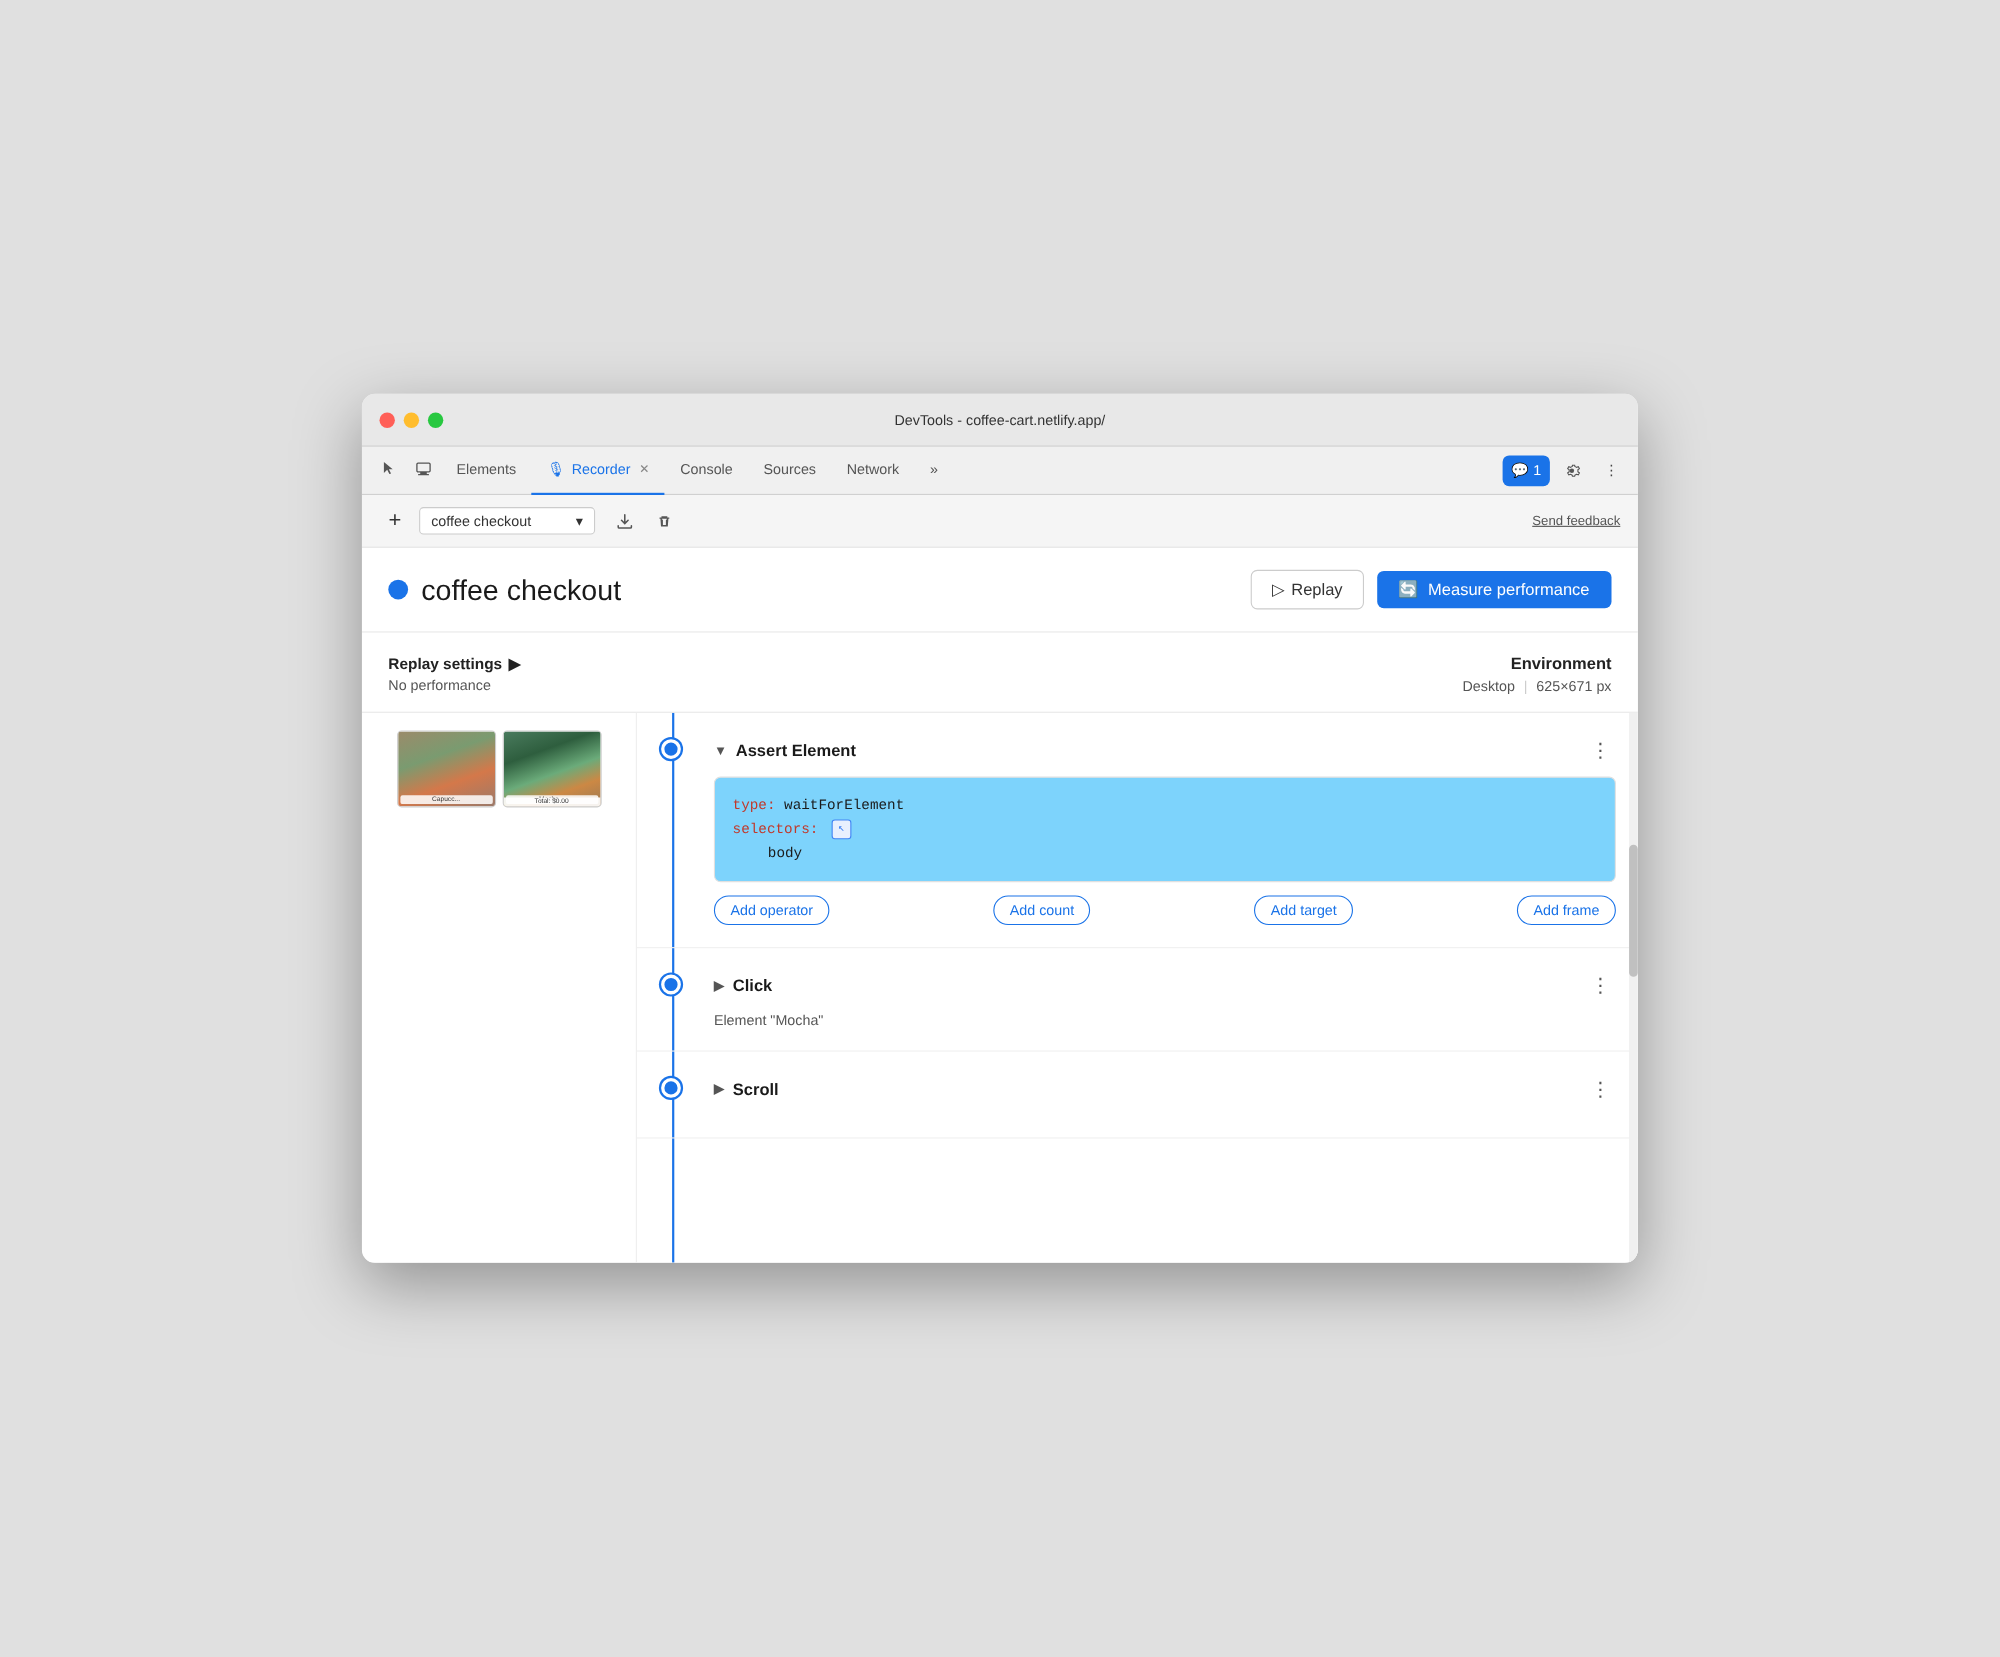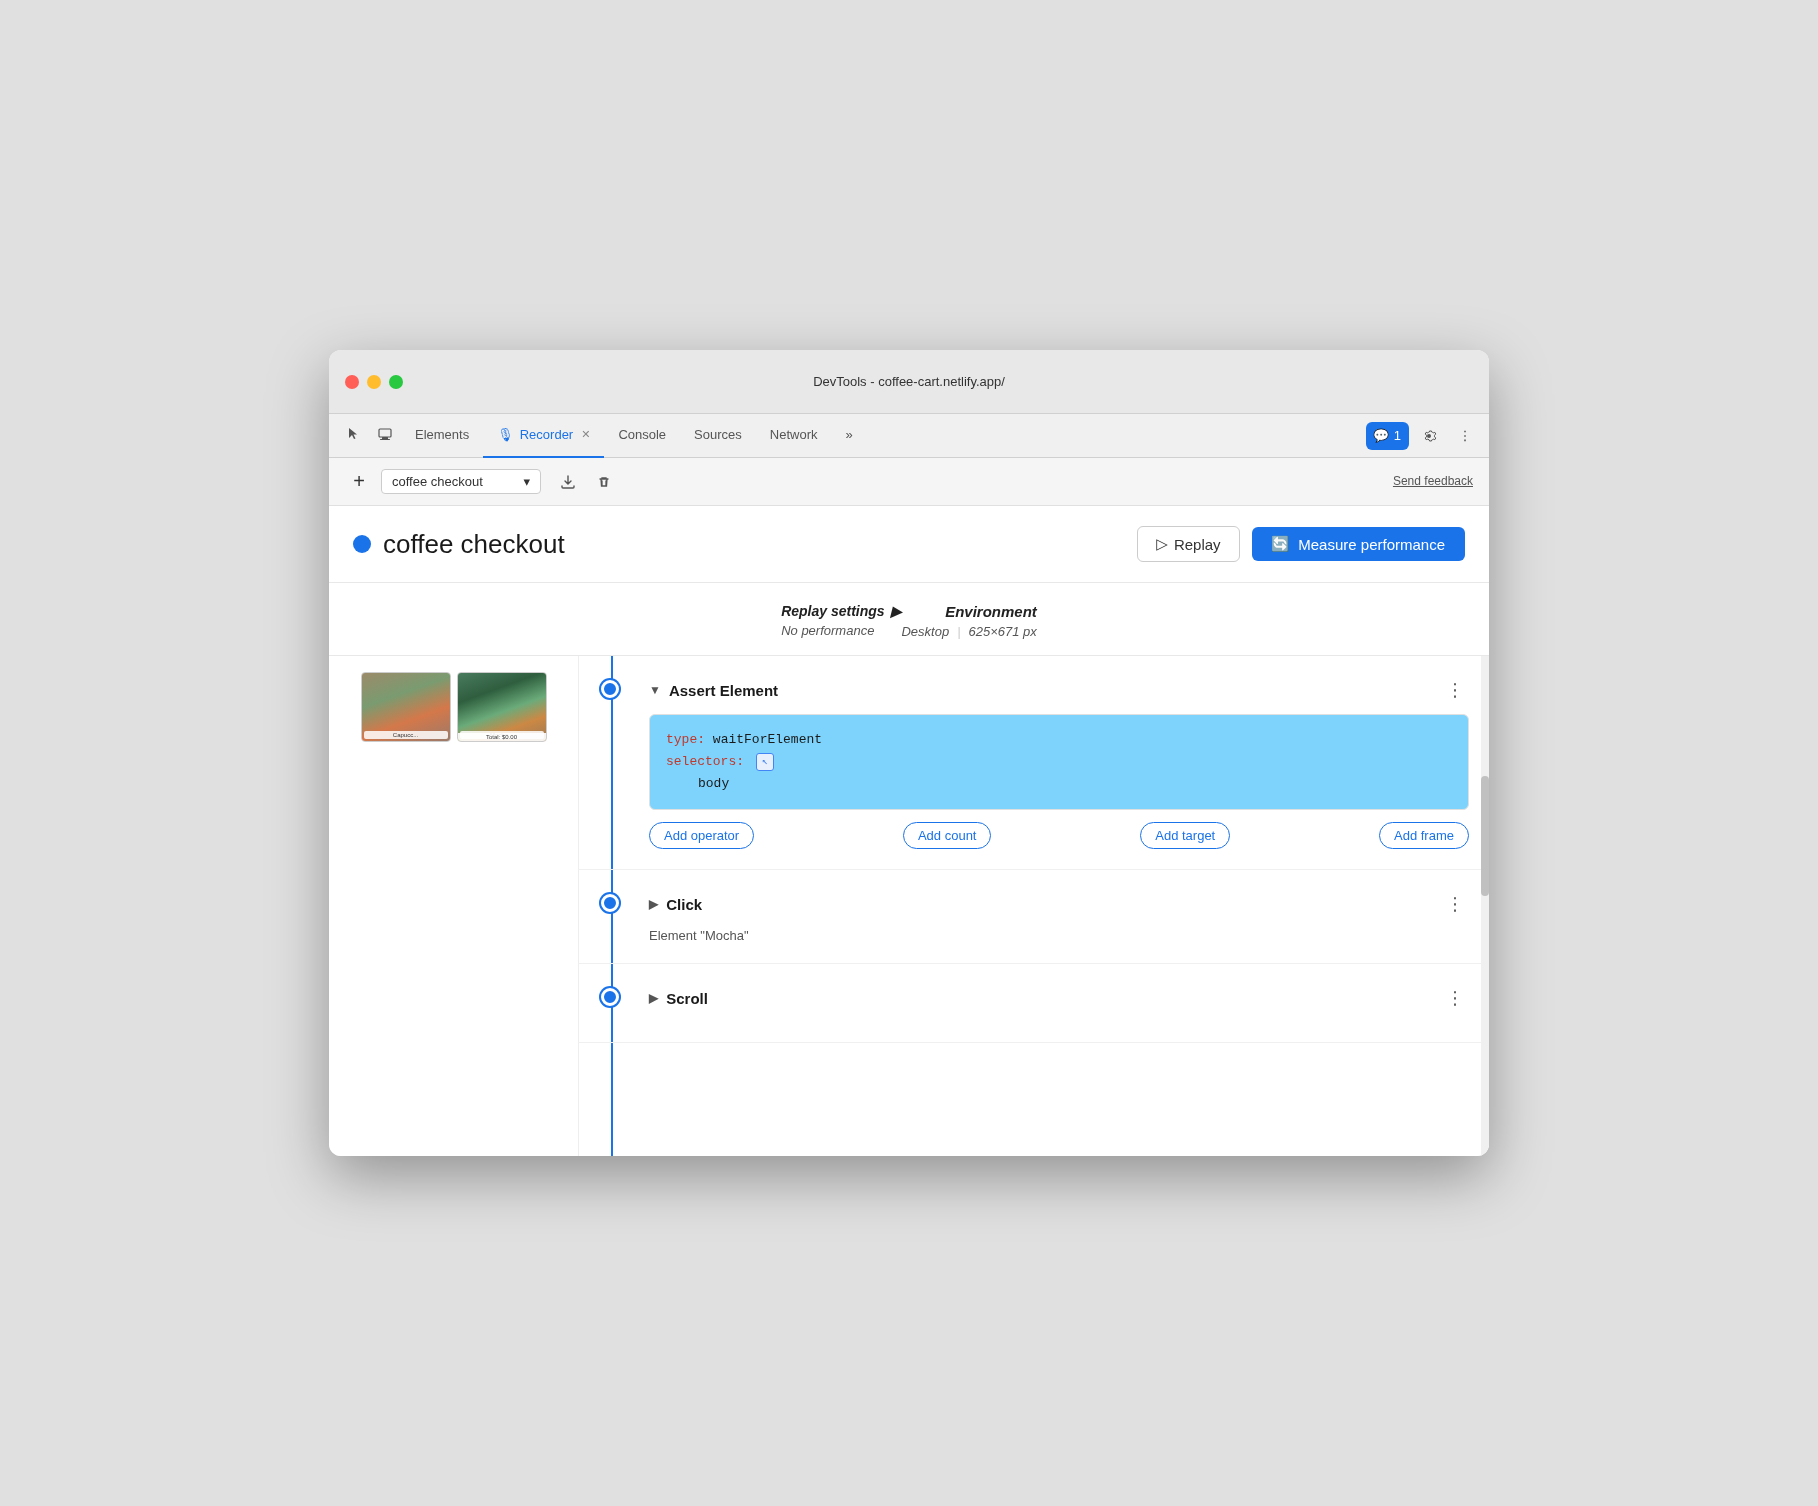--- a/index.html
+++ b/index.html
@@ -14,21 +14,21 @@
     .window {
       width: 1160px;
       background: #f5f5f5;
       border-radius: 12px;
       box-shadow: 0 20px 60px rgba(0,0,0,0.35);
       overflow: hidden;
     }
     
     .title-bar {
       background: #e8e8e8;
-      height: 64px;
+      height: 48px;
       display: flex;
       align-items: center;
       padding: 0 16px;
       border-bottom: 1px solid #d0d0d0;
       position: relative;
     }
     .traffic-lights {
       display: flex;
       gap: 8px;
       align-items: center;
@@ -234,24 +234,23 @@
       background: #1a73e8;
       color: white;
       font-size: 15px;
       cursor: pointer;
       font-weight: 500;
       border: none;
     }
     
     .settings-row {
       display: flex;
-      justify-content: center;
+      justify-content: space-between;
       padding: 20px 24px 16px;
       border-bottom: 1px solid #e8e8e8;
-      font-style: italic;
     }
     .settings-left { display: flex; flex-direction: column; gap: 4px; }
     .settings-label {
       display: flex;
       align-items: center;
       gap: 6px;
       font-size: 14px;
       font-weight: 600;
       color: #222;
       cursor: pointer;

